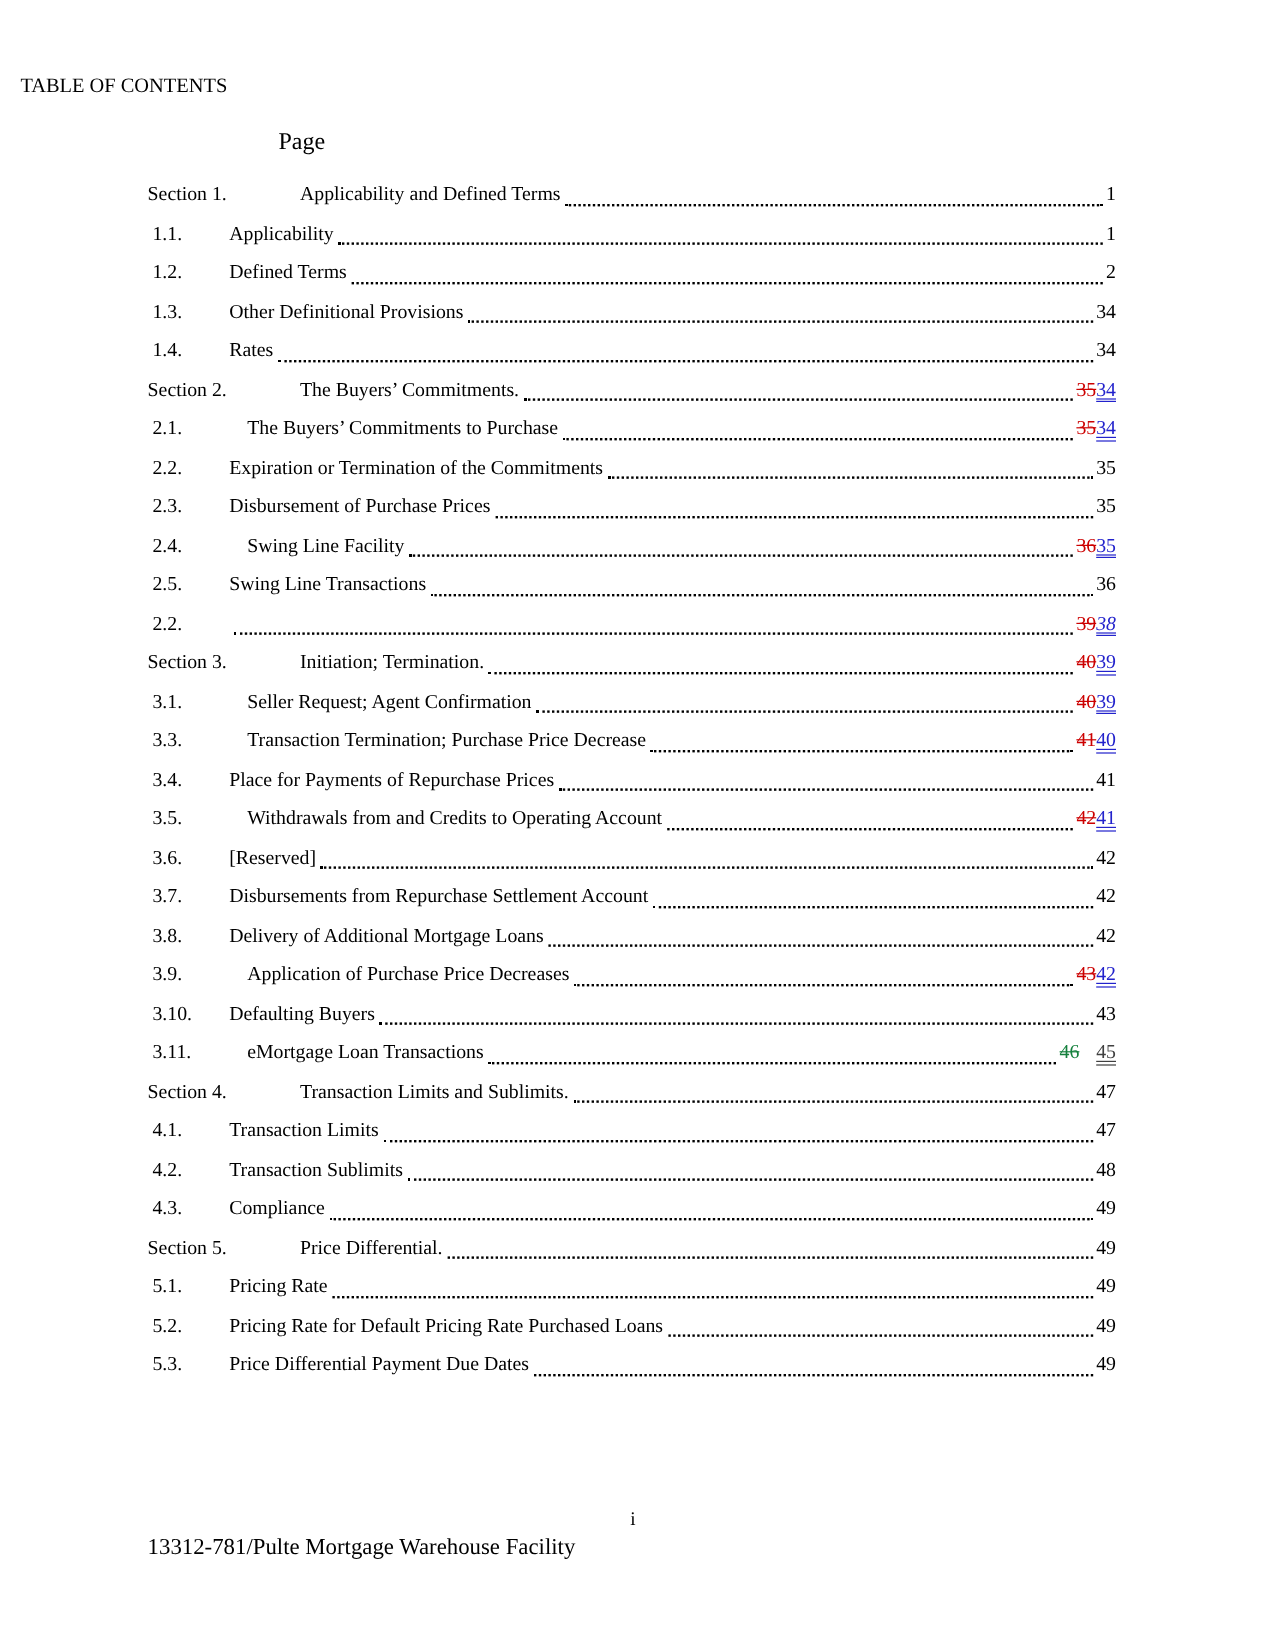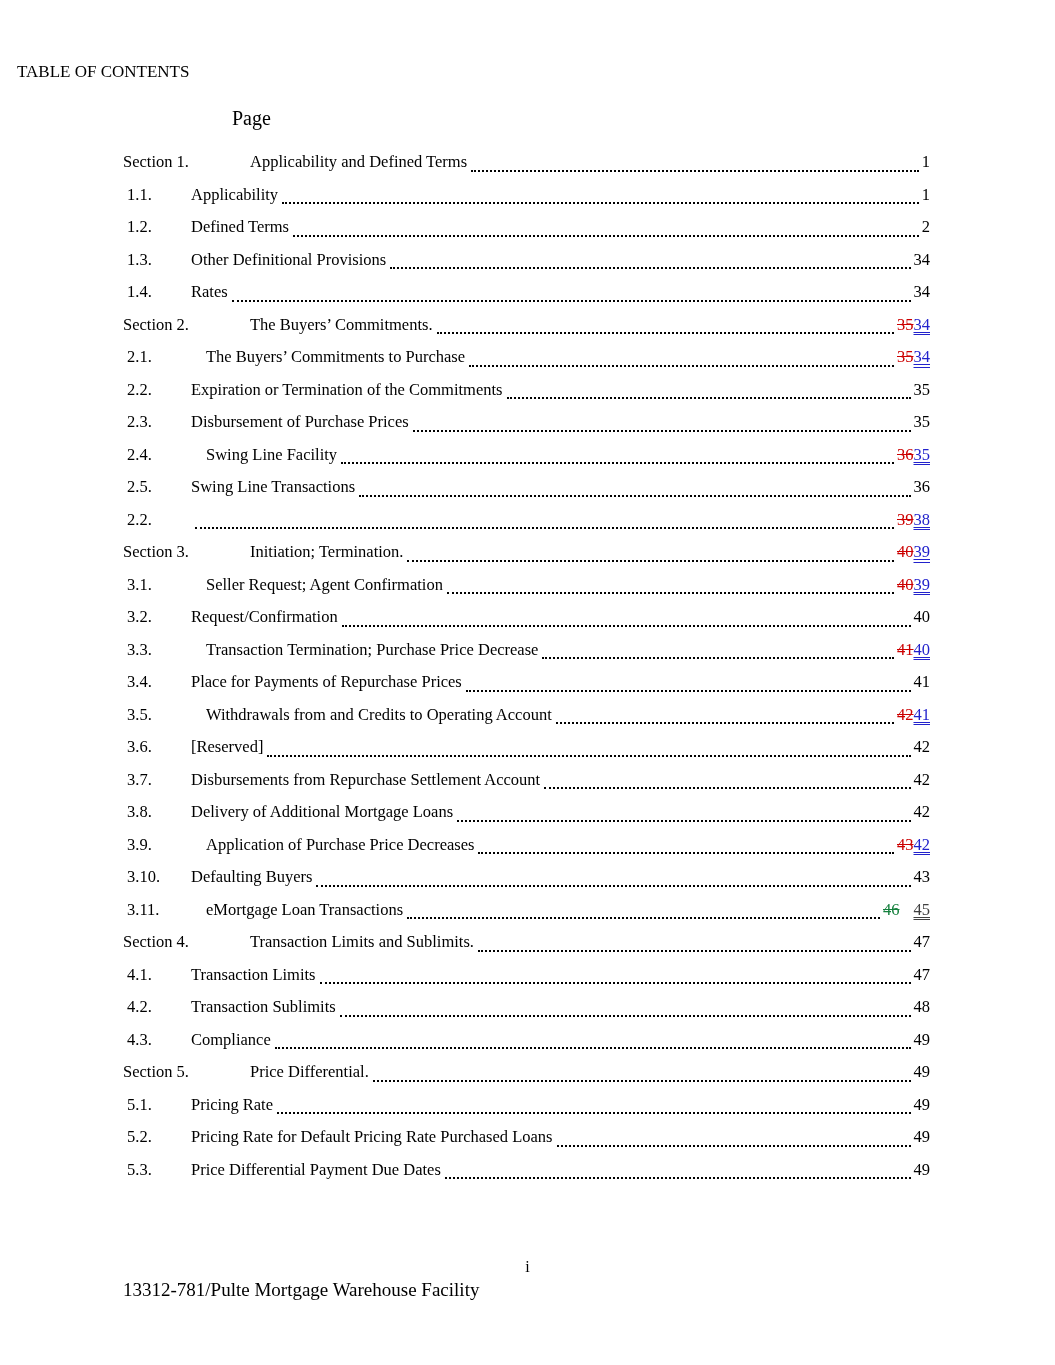--- a/index.html
+++ b/index.html
@@ -164,39 +164,33 @@
       </div>
       <div class="toc-row sub">
         <span class="num">2.5.</span>
         <span class="title">Swing Line Transactions</span>
         <span class="leader"></span>
         <span class="page-num">36</span>
       </div>
       <div class="toc-row sub indent">
         <span class="num">2.2.</span>
         <span class="leader"></span>
-        <span class="page-num"><span class="old" style="color: rgb(204, 0, 0);">39</span><span class="new" style="color: rgb(34, 34, 204);">38</span></span>
+        <span class="page-num"><span class="old" style="color: rgb(204, 0, 0);">39</span><span class="new" style="color: rgb(34, 34, 204); font-style: italic;">38</span></span>
       </div>
       <div class="toc-row section">
         <span class="num">Section 3.</span>
         <span class="title">Initiation; Termination.</span>
         <span class="leader"></span>
         <span class="page-num"><span class="old" style="color: rgb(204, 0, 0);">40</span><span class="new" style="color: rgb(34, 34, 204);">39</span></span>
       </div>
       <div class="toc-row sub indent">
         <span class="num">3.1.</span>
         <span class="title">Seller Request; Agent Confirmation</span>
         <span class="leader"></span>
         <span class="page-num"><span class="old" style="color: rgb(204, 0, 0);">40</span><span class="new" style="color: rgb(34, 34, 204);">39</span></span>
-      </div>
-      <div class="toc-row sub">
-        <span class="num">3.2.</span>
-        <span class="title">Request/Confirmation</span>
-        <span class="leader"></span>
-        <span class="page-num">40</span>
       </div>
       <div class="toc-row sub indent">
         <span class="num">3.3.</span>
         <span class="title">Transaction Termination; Purchase Price Decrease</span>
         <span class="leader"></span>
         <span class="page-num"><span class="old" style="color: rgb(204, 0, 0);">41</span><span class="new" style="color: rgb(34, 34, 204);">40</span></span>
       </div>
       <div class="toc-row sub">
         <span class="num">3.4.</span>
         <span class="title">Place for Payments of Repurchase Prices</span>

